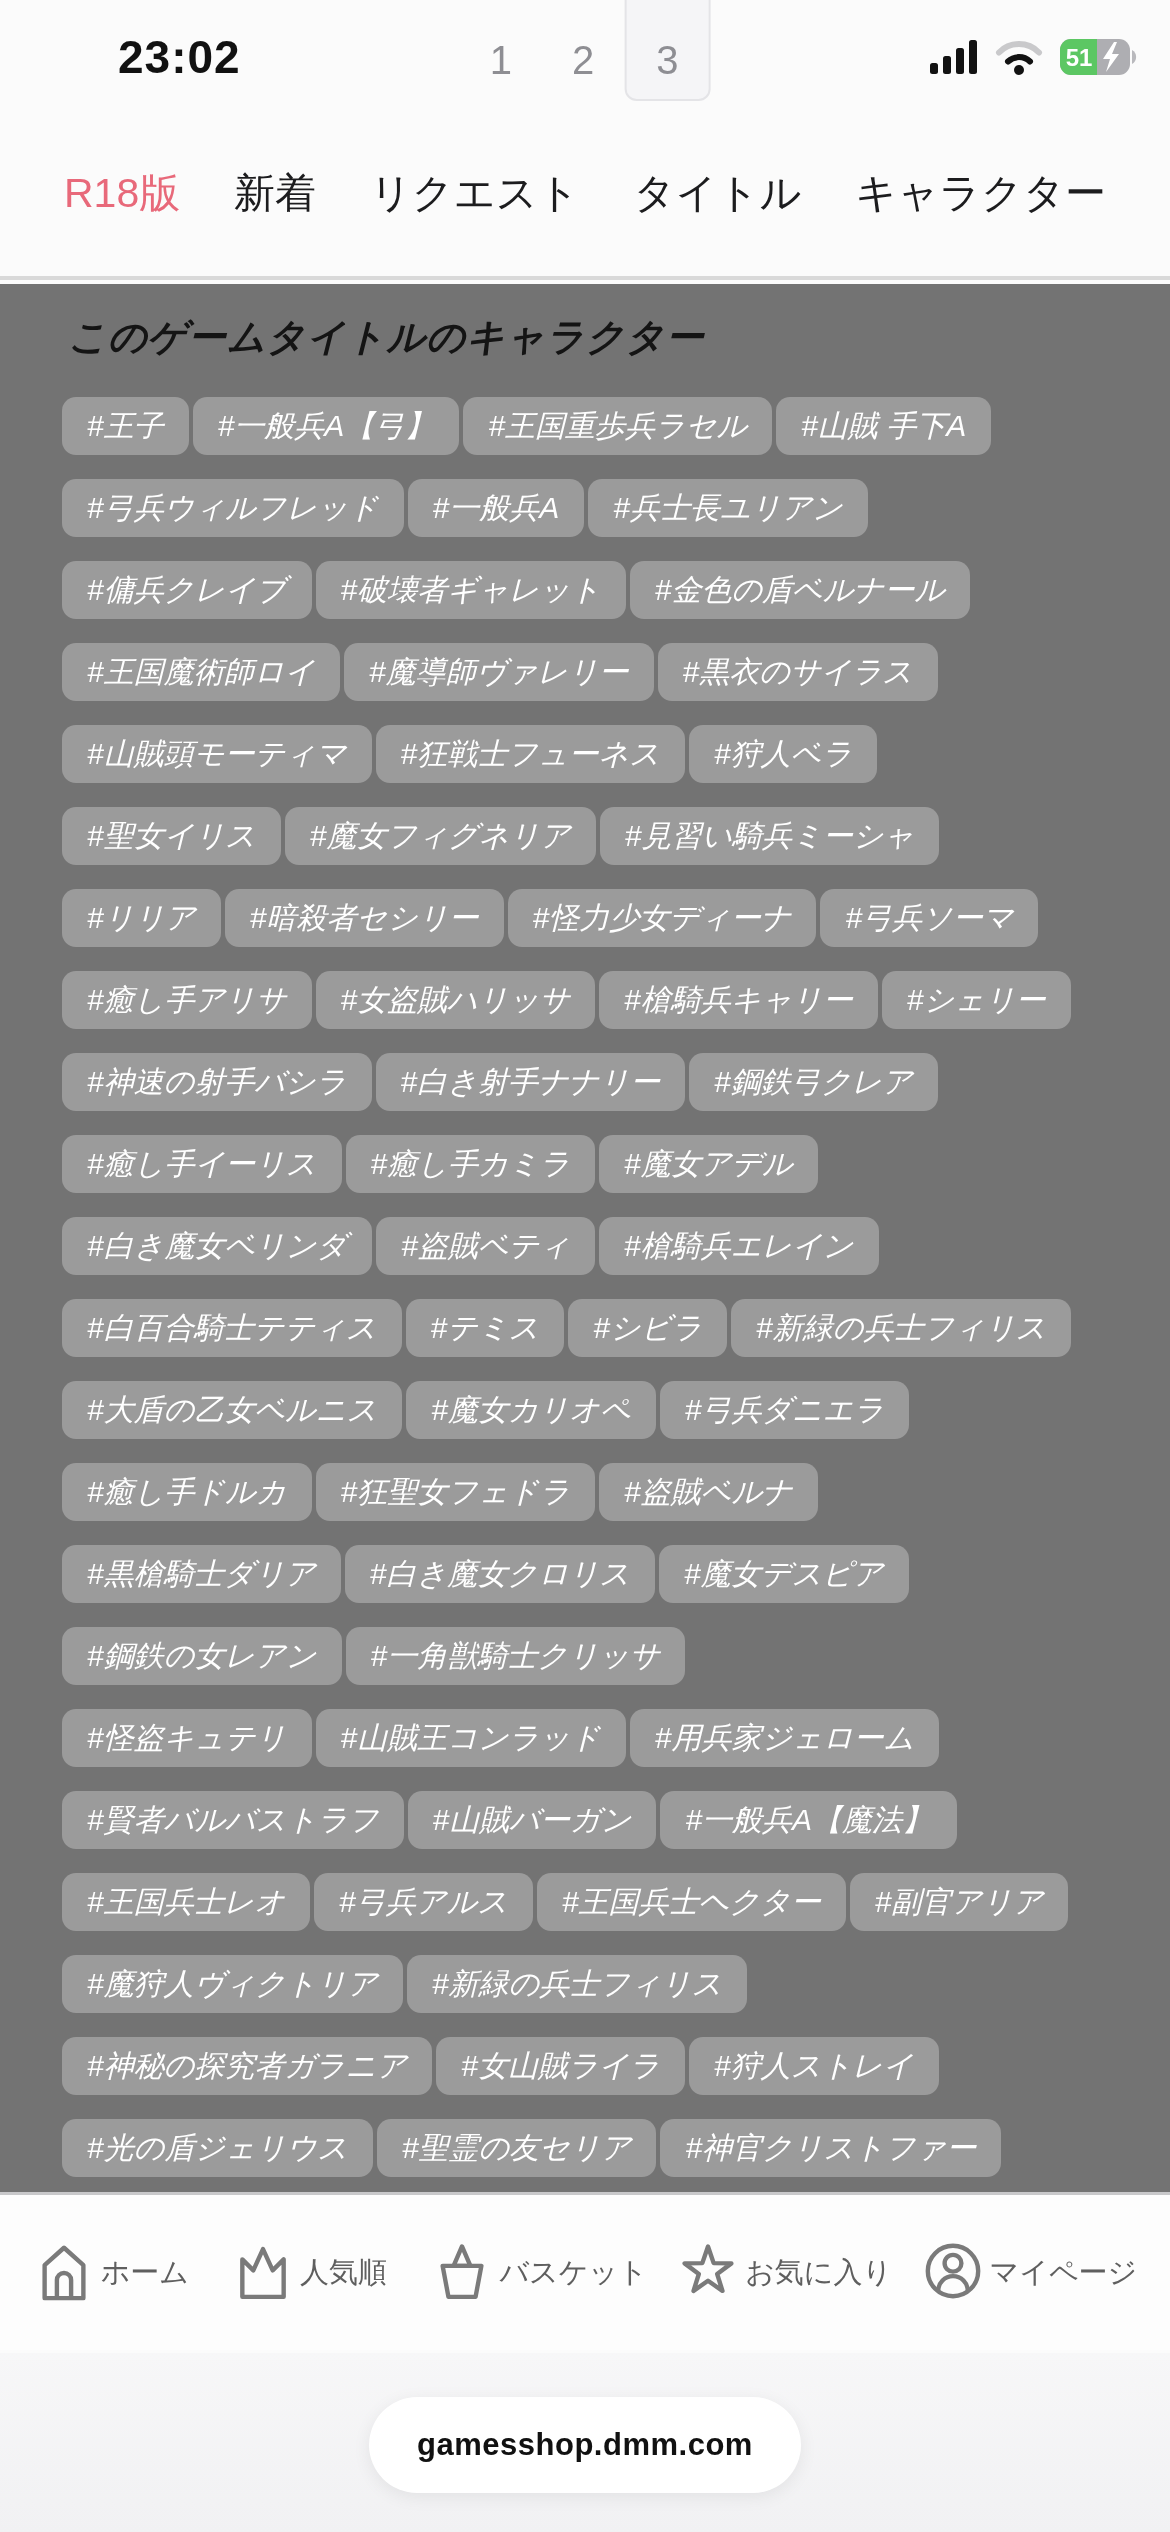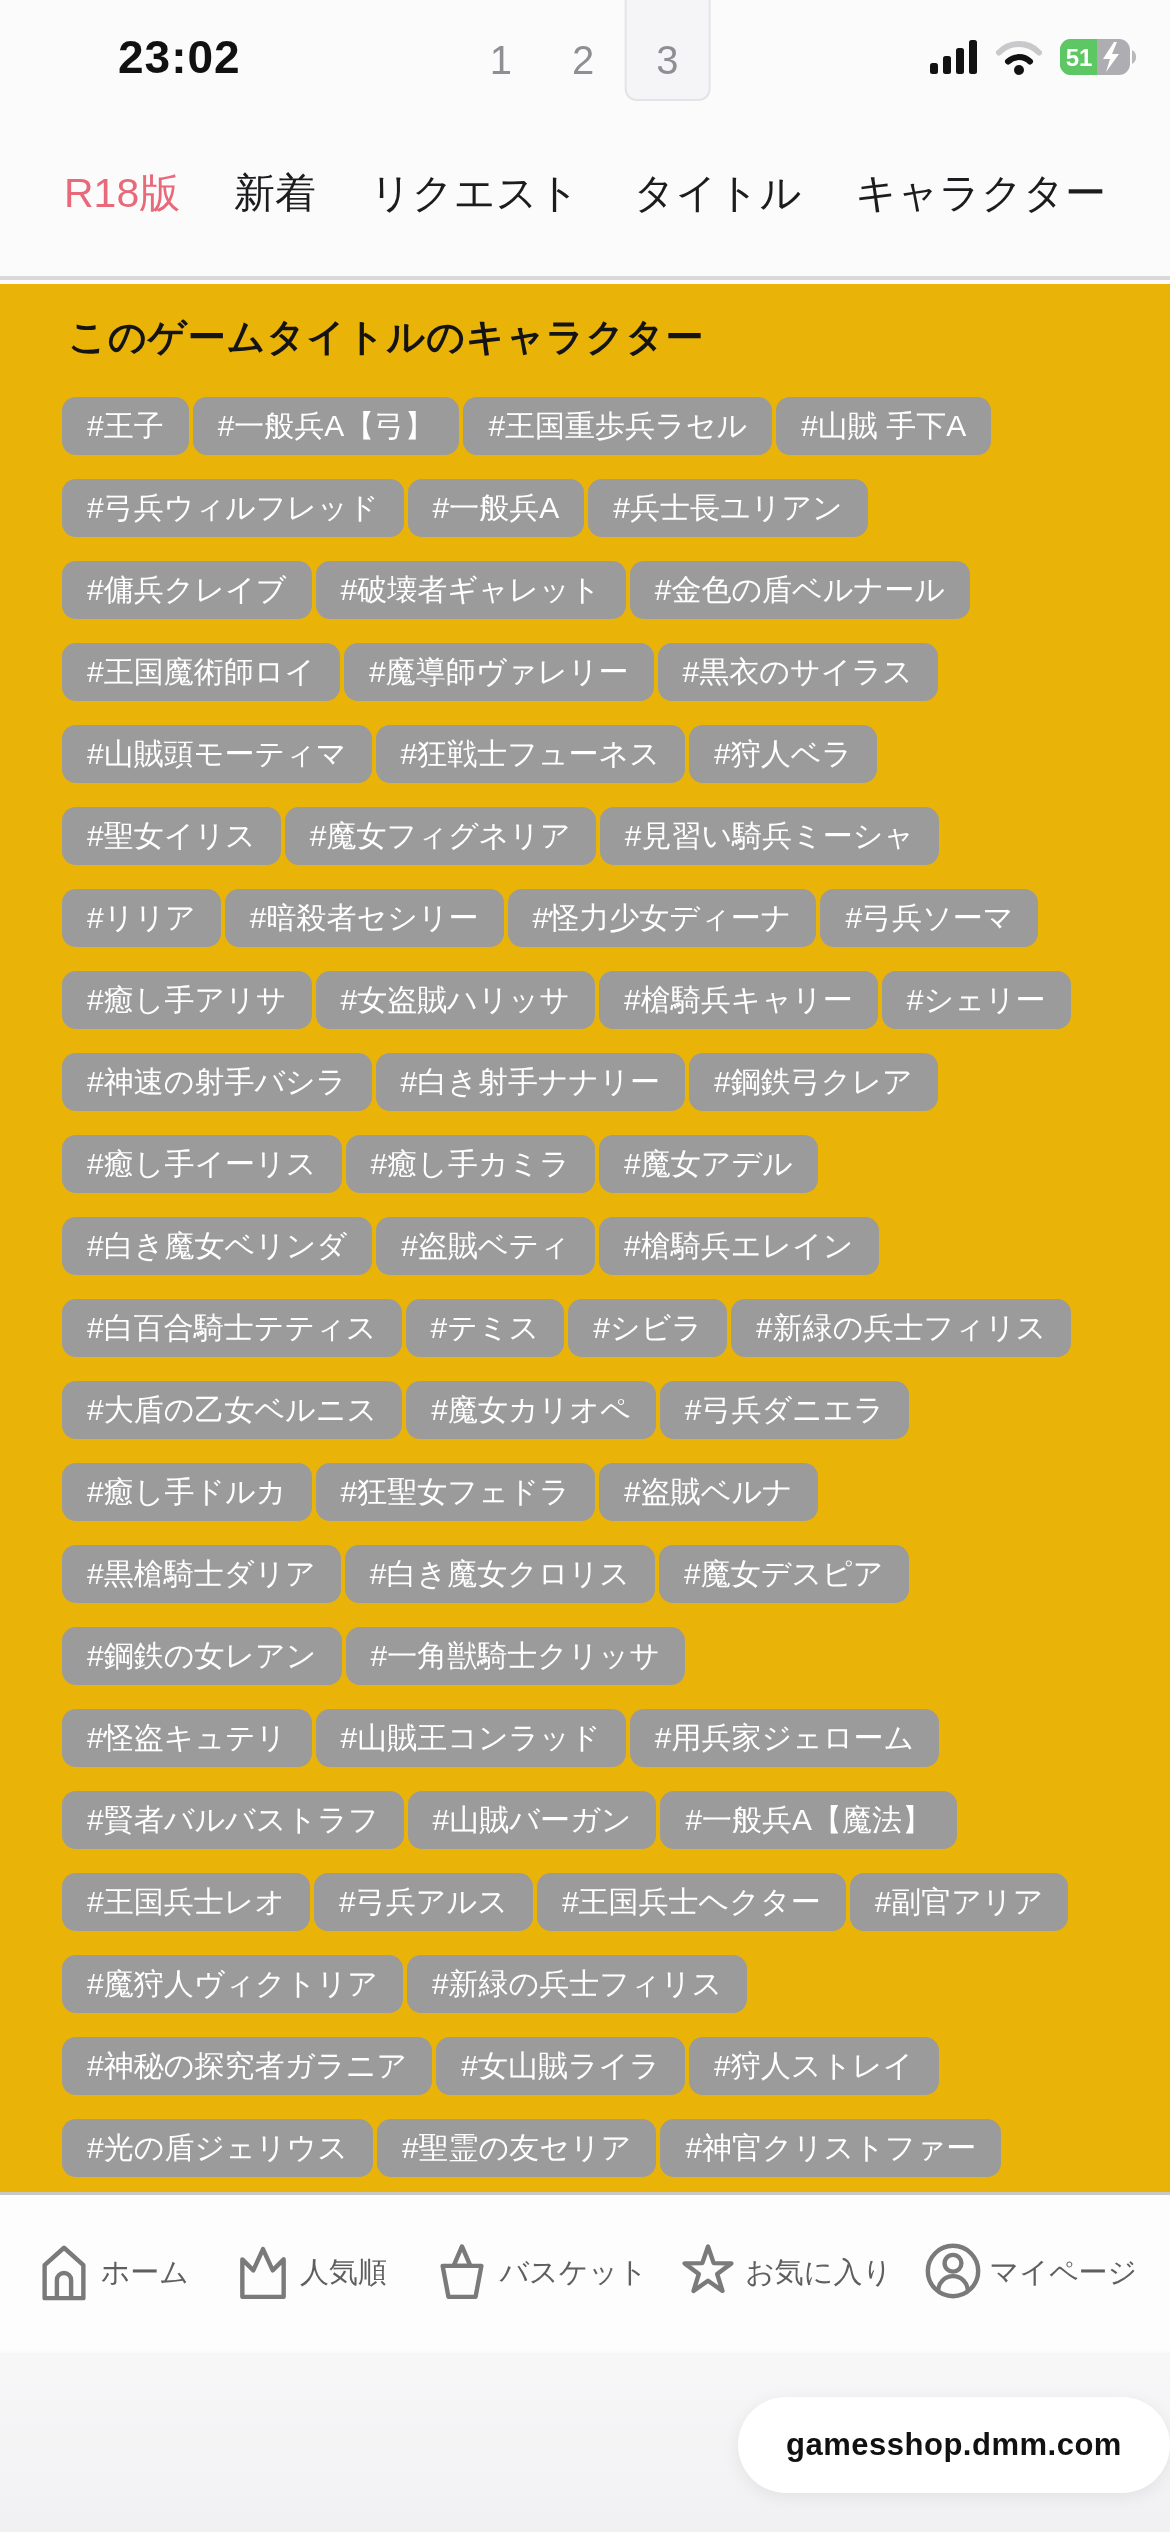--- a/index.html
+++ b/index.html
@@ -32,21 +32,21 @@
     display:flex; align-items:center; justify-content:space-between;
     padding:0 64px; background:#fbfbfb;
     border-bottom:4px solid #d9d9d9;
   }
   .nav-tab { font-size:41px; color:#1c1c1e; cursor:pointer; }
   .nav-tab.active { color:#e8697a; }
 
   
   .content {
     position:absolute; top:284px; left:0; right:0; height:1908px;
-    background:#eab308; overflow:hidden; padding:0 62px;
+    background:#737373; overflow:hidden; padding:0 62px;font-style:italic;
   }
   .heading { font-size:38px; font-weight:700; color:#141414; margin:28px 6px 34px; letter-spacing:1px; }
   .tag-row { display:flex; gap:4px; margin-bottom:24px; }
   .tag {
     height:58px; line-height:58px; padding:0 25px;
     background:#9b9b9b; color:#ffffff; border-radius:14px;
     font-size:30px; white-space:nowrap; cursor:pointer;
   }
 
   
@@ -56,21 +56,21 @@
     display:flex; justify-content:space-around; align-items:center; padding:0 18px;
   }
   .tab-item { display:flex; flex-direction:row; align-items:center; gap:6px; cursor:pointer; min-width:170px; }
   .tab-item svg { width:62px; height:62px; }
   .tab-label { font-size:29px; color:#5f5f5f; }
 
   
   .url-area {
     position:absolute; top:2353px; left:0; right:0; bottom:0;
     background:linear-gradient(#f7f7f8,#f1f1f3);
-    display:flex; justify-content:flex-end;
+    display:flex; justify-content:center;
   }
   .url-pill {
     margin-top:44px; width:432px; height:96px; border-radius:48px;
     background:#ffffff; box-shadow:0 4px 18px rgba(0,0,0,.07);
     display:flex; align-items:center; justify-content:center; cursor:pointer;
   }
   .url-text { font-size:31px; font-weight:600; color:#111; letter-spacing:.5px; }
 </style>
 </head>
 <body>

